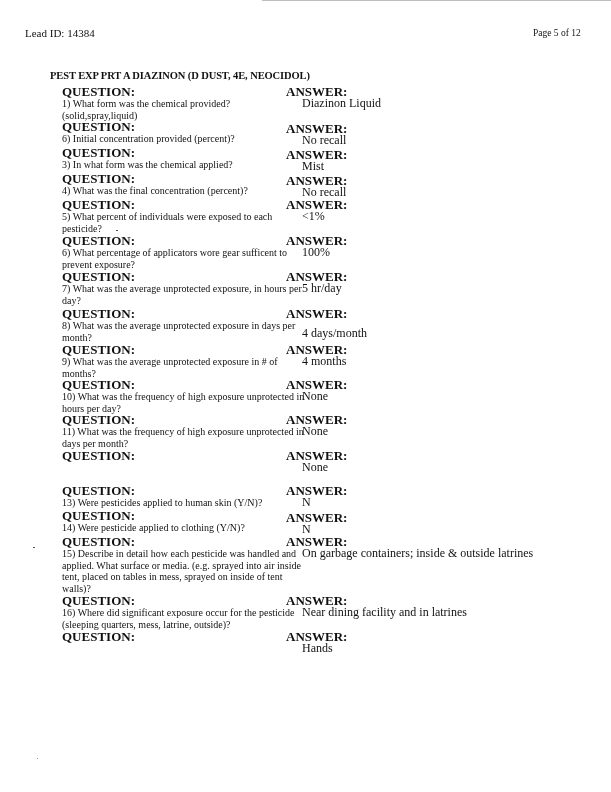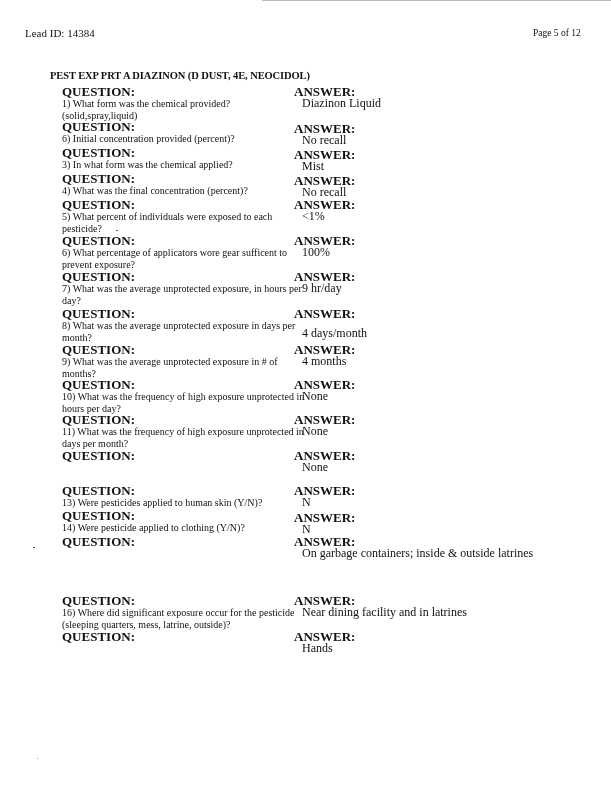--- a/index.html
+++ b/index.html
@@ -4,21 +4,21 @@
 <style>
   html, body { margin:0; padding:0; background:#ffffff; }
   body { width:611px; height:792px; position:relative; overflow:hidden;
          font-family:"Liberation Serif", "DejaVu Serif", serif; color:#111; }
   .topline { position:absolute; top:0; left:262px; width:349px; height:1px; background:#bdbdbd; }
   .lead { position:absolute; left:25px; top:27px; font-size:11px; }
   .page { position:absolute; left:533px; top:28px; font-size:9.5px; }
   .title { position:absolute; left:50px; top:70px; font-size:10.5px; font-weight:bold; letter-spacing:-0.1px; }
   .block { position:absolute; left:62px; width:480px; }
   .qh, .ah { font-weight:bold; font-size:13px; line-height:12px; height:12px; }
-  .ah { position:absolute; left:232px; top:0; }
+  .ah { position:absolute; left:224px; top:0; }
   .qtext { font-size:10px; line-height:11.6px; width:240px; white-space:normal; }
   .qtext.wide { width:244px; }
   .atext { position:absolute; left:240px; font-size:12px; line-height:11.6px; white-space:nowrap; }
   .dot { position:absolute; width:2px; height:1px; background:#555; }
 </style>
 </head>
 <body>
 
 <div class="topline"></div>
 
@@ -67,21 +67,21 @@
   <div class="qh">QUESTION:</div>
   <div class="ah">ANSWER:</div>
   <div class="qtext">6) What percentage of applicators wore gear sufficent to prevent exposure?</div>
   <div class="atext" style="top:12px">100%</div>
 </div>
 
 <div class="block" style="top:271px">
   <div class="qh">QUESTION:</div>
   <div class="ah">ANSWER:</div>
   <div class="qtext wide">7) What was the average unprotected exposure, in hours per day?</div>
-  <div class="atext" style="top:12px">9 hr/day</div>
+  <div class="atext" style="top:12px">5 hr/day</div>
 </div>
 
 <div class="block" style="top:308px">
   <div class="qh">QUESTION:</div>
   <div class="ah">ANSWER:</div>
   <div class="qtext">8) What was the average unprotected exposure in days per month?</div>
   <div class="atext" style="top:20px">4 days/month</div>
 </div>
 
 <div class="block" style="top:344px">
@@ -123,20 +123,21 @@
   <div class="ah" style="top:2px">ANSWER:</div>
   <div class="qtext">14) Were pesticide applied to clothing (Y/N)?</div>
   <div class="atext" style="top:14px">N</div>
 </div>
 
 <div class="dot" style="left:33px; top:547px"></div>
 
 <div class="block" style="top:536px">
   <div class="qh">QUESTION:</div>
   <div class="ah">ANSWER:</div>
+  <div class="qtext wide">15) Describe in detail how each pesticide was handled and applied.  What surface or media. (e.g. sprayed into air inside tent, placed on tables in mess, sprayed on inside of tent walls)?</div>
   <div class="atext" style="top:12px">On garbage containers; inside &amp; outside latrines</div>
 </div>
 
 <div class="block" style="top:595px">
   <div class="qh">QUESTION:</div>
   <div class="ah">ANSWER:</div>
   <div class="qtext wide">16) Where did significant exposure occur for the pesticide (sleeping quarters, mess, latrine, outside)?</div>
   <div class="atext" style="top:12px">Near dining facility and in latrines</div>
 </div>
 

